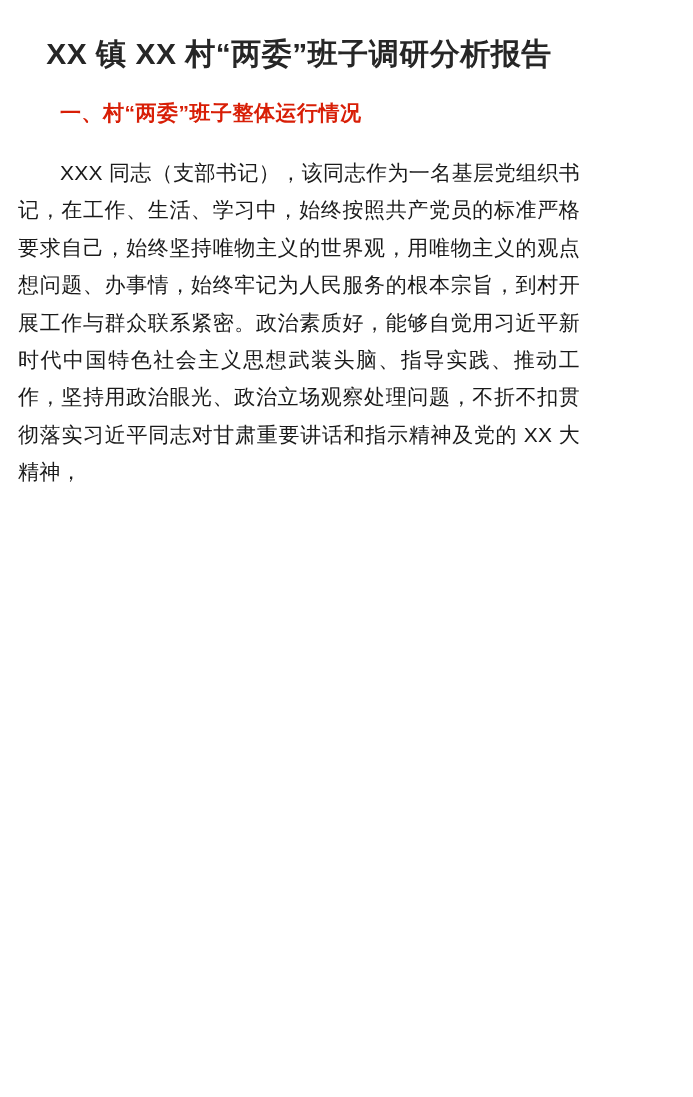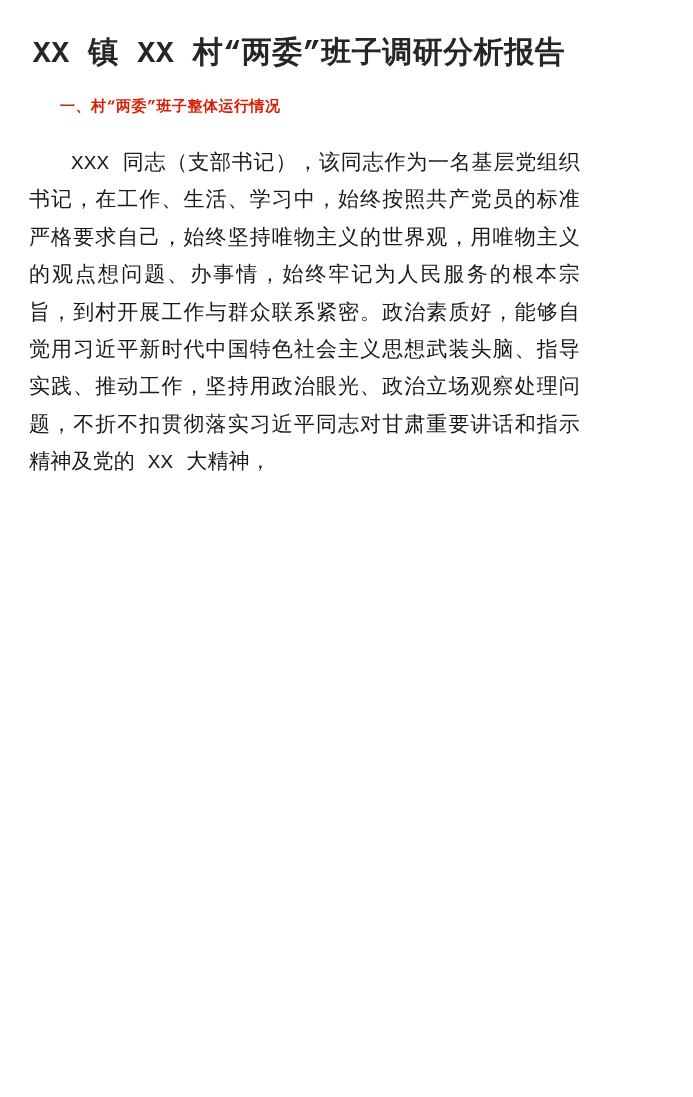--- a/index.html
+++ b/index.html
@@ -14,53 +14,51 @@
     color: #1a1a1a;
     -webkit-font-smoothing: antialiased;
   }
   .page {
     width: 598px;
     min-height: 1097px;
     box-sizing: border-box;
     padding: 26px 18px 0 18px;
     background: #ffffff;
     overflow: hidden;
-    font-family: Liberation Mono, monospace;
   }
   .doc-title {
     font-size: 30px;
     font-weight: bold;
     color: #262626;
     text-align: center;
     letter-spacing: 0.5px;
     line-height: 1.35;
     margin: 8px 0 22px 0;
     white-space: nowrap;
   }
   .heading {
     color: #d81e06;
-    font-size: 15px;
+    font-size: 21px;
     font-weight: bold;
     line-height: 1.5;
     margin: 8px 0 6px 0;
     text-indent: 42px;
     letter-spacing: 0.5px;
   }
   .para {
     color: #1f3864;
     font-size: 21px;
     line-height: 1.78;
     margin: 0 0 4px 0;
     text-indent: 42px;
     text-align: justify;
     letter-spacing: 0.2px;
   }
   .para.dark {
     color: #1a1a1a;
-    margin-left: 11px;
   }
   .para.blue {
     color: #1f3864;
   }
   .spacer-sm { height: 10px; }
 </style>
 </head>
 <body>
 
 <div class="page">

